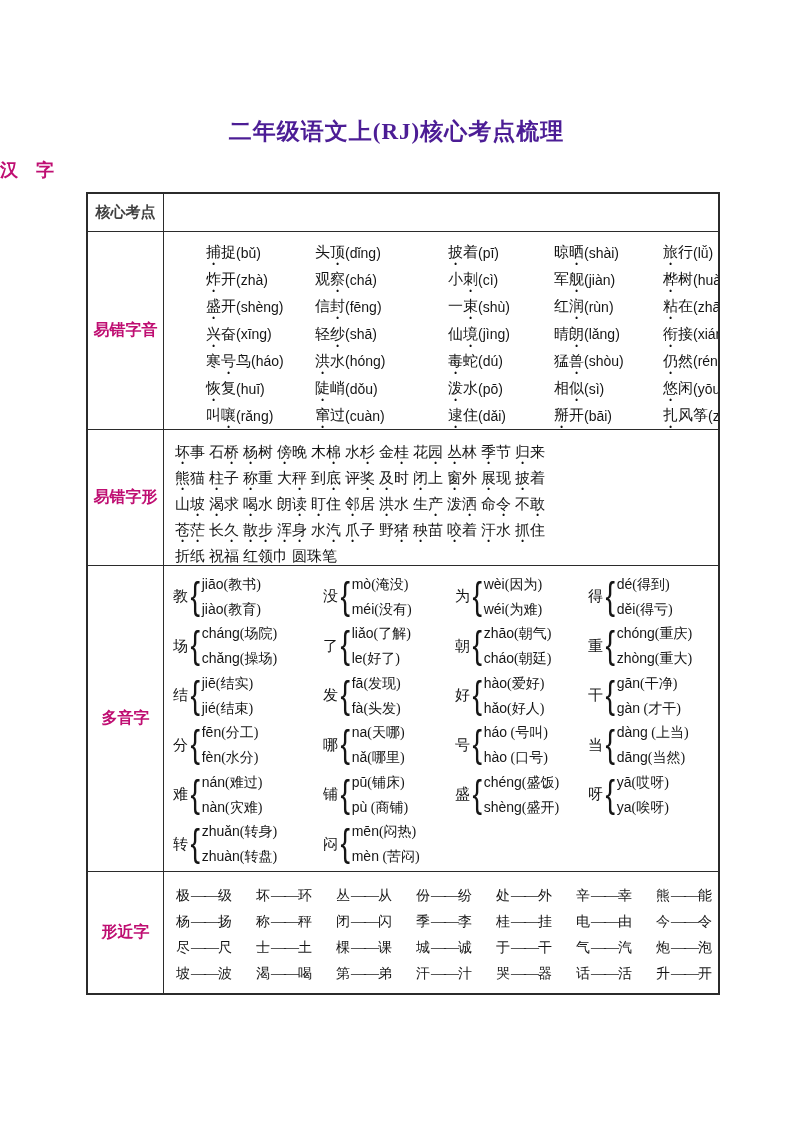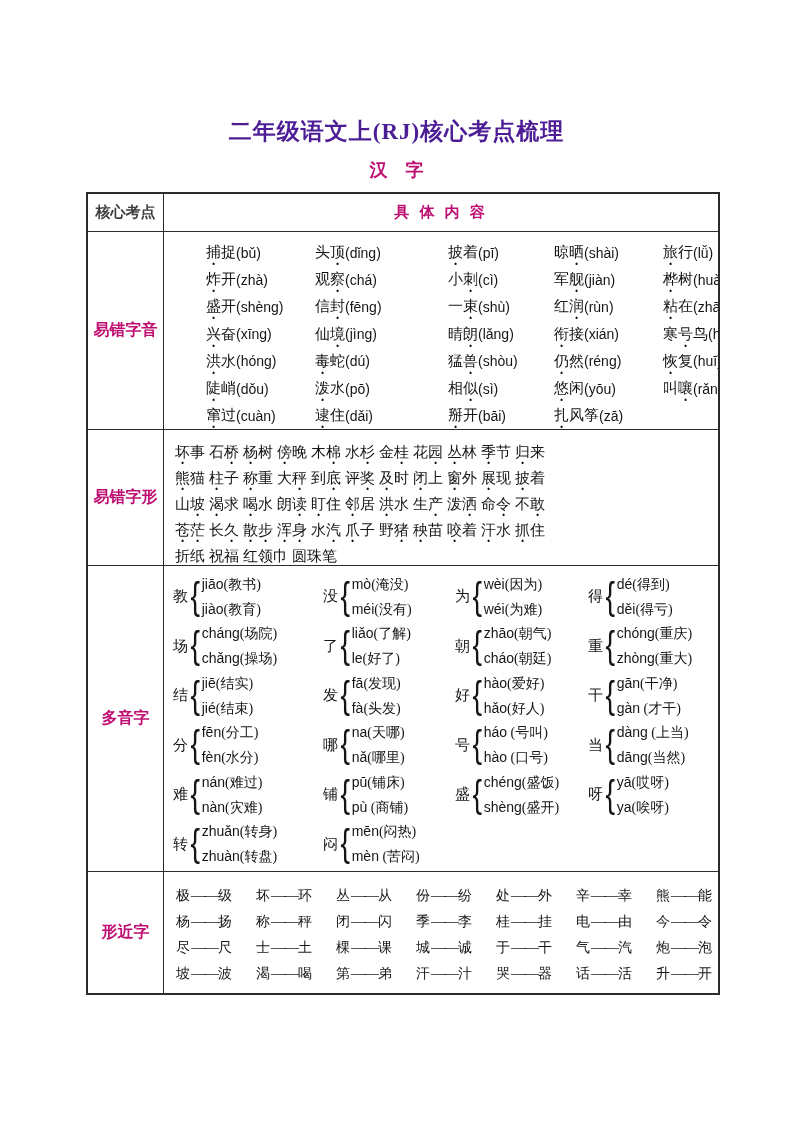--- a/index.html
+++ b/index.html
@@ -1,20 +1,20 @@
 <!DOCTYPE html>
 <html><head>
 <meta charset="utf-8">
 <style>
   * { margin:0; padding:0; box-sizing:border-box; }
   html,body { width:793px; height:1122px; background:#ffffff; position:relative;
     font-family:"Liberation Serif","DejaVu Serif",serif; color:#151515; }
   .title { position:absolute; top:116px; left:0; right:0; text-align:center;
     font-size:23px; font-weight:bold; color:#4c1d95; letter-spacing:1px; }
-  .subtitle { position:absolute; top:158px; left:0; right:0; text-align:center;
+  .subtitle { position:absolute; top:158px; left:0; right:0; text-align:left;
     font-size:18px; font-weight:bold; color:#bf0e72; }
   .sheet { position:absolute; top:192px; left:86px; width:634px;
     border:2px solid #2b2b2b; }
   .hdr { display:flex; height:37px; }
   .hdr .c1 { width:76px; border-right:1px solid #2b2b2b; display:flex;
     align-items:center; justify-content:center; font-size:15px; font-weight:bold; color:#404040;
     font-family:"Liberation Sans","DejaVu Sans",sans-serif; }
   .hdr .c2 { flex:1; display:flex; align-items:center; justify-content:center;
     font-size:15px; font-weight:bold; color:#bf0e72; letter-spacing:3px;
     font-family:"Liberation Sans","DejaVu Sans",sans-serif; }
@@ -48,21 +48,20 @@
 </style>
 </head>
 <body>
 
 <div class="title">二年级语文上(RJ)核心考点梳理</div>
 <div class="subtitle">汉　字</div>
 
 <div class="sheet">
   <div class="hdr">
     <div class="c1">核心考点</div>
-    <div class="c2">具 体 内 容</div>
   </div>
 
   <div class="section s1" style="height:198px">
     <div class="label-cell">易错字音</div>
     <div class="content-cell">
         <div class="s1-grid">
           <div class="cell">
             <span class="w"><span class="ch dotted">捕</span><span class="ch">捉</span></span>
             <span class="py">(bǔ)</span>
           </div>
@@ -118,20 +117,24 @@
             <span class="w"><span class="ch">红</span><span class="ch dotted">润</span></span>
             <span class="py">(rùn)</span>
           </div>
           <div class="cell">
             <span class="w"><span class="ch dotted">粘</span><span class="ch">在</span></span>
             <span class="py">(zhān)</span>
           </div>
           <div class="cell">
             <span class="w"><span class="ch dotted">兴</span><span class="ch">奋</span></span>
             <span class="py">(xīng)</span>
+          </div>
+          <div class="cell">
+            <span class="w"><span class="ch">轻</span><span class="ch dotted">纱</span></span>
+            <span class="py">(shā)</span>
           </div>
           <div class="cell">
             <span class="w"><span class="ch">仙</span><span class="ch dotted">境</span></span>
             <span class="py">(jìng)</span>
           </div>
           <div class="cell">
             <span class="w"><span class="ch">晴</span><span class="ch dotted">朗</span></span>
             <span class="py">(lǎng)</span>
           </div>
           <div class="cell">

